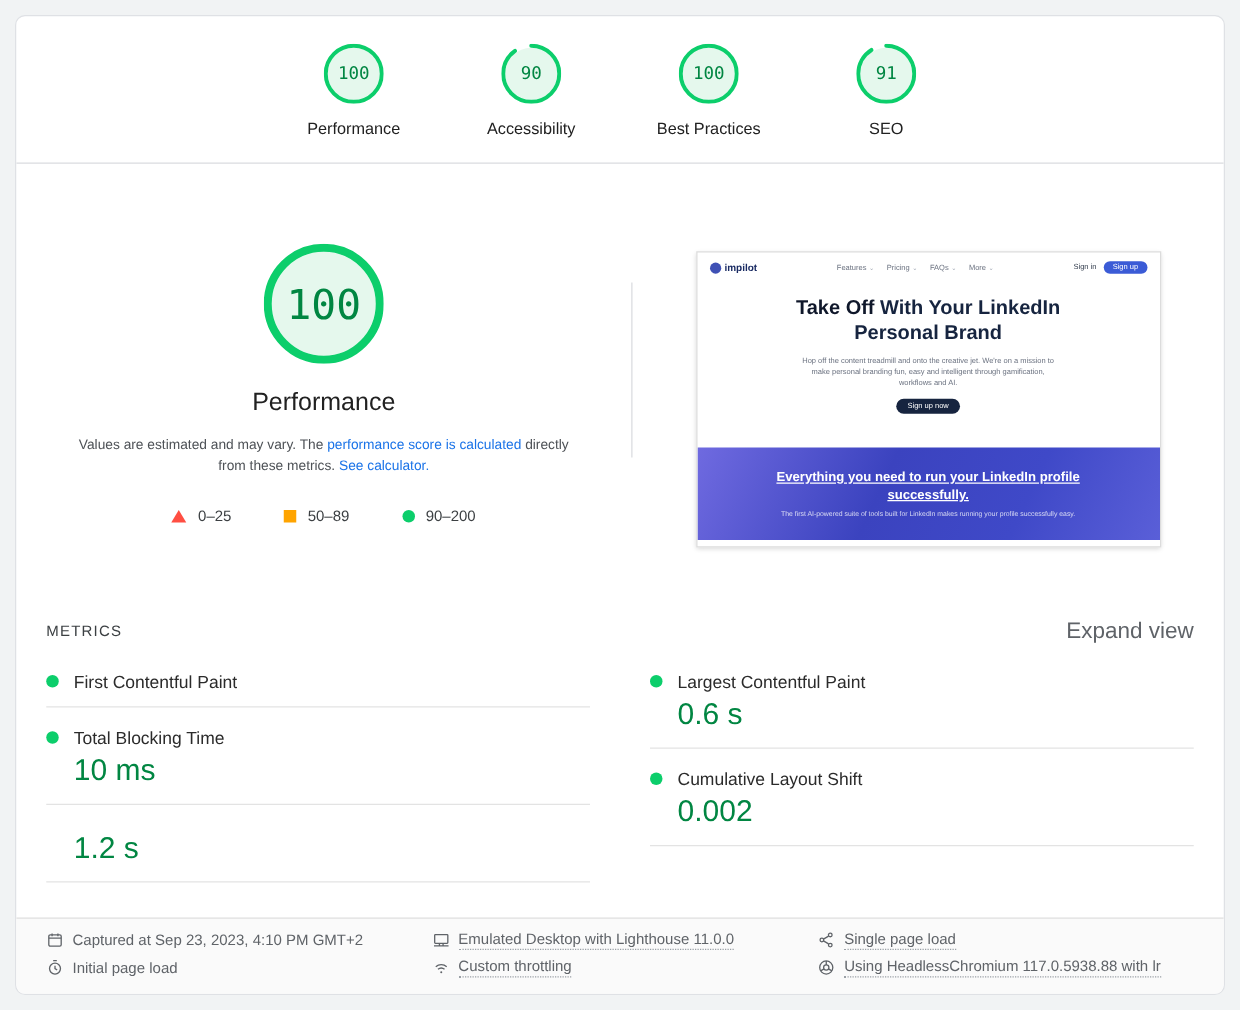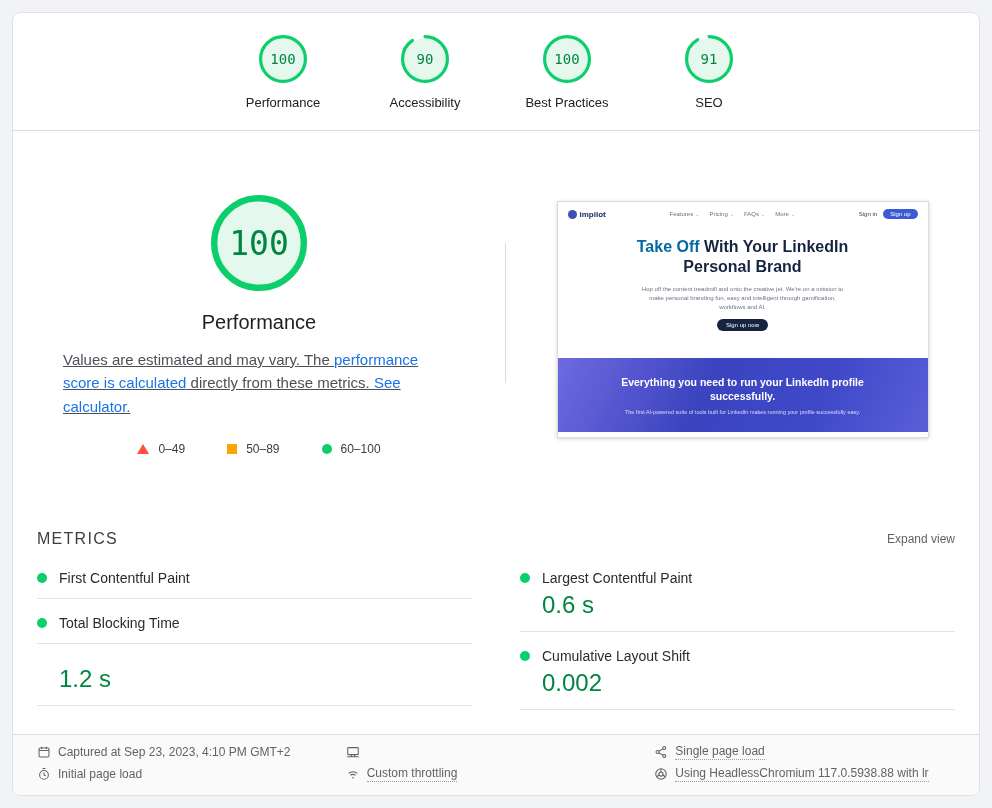--- a/index.html
+++ b/index.html
@@ -33,22 +33,22 @@
   .gauge-lg .gnum { font-size:33px; }
 
   
   .perf-section { display:flex; align-items:stretch; padding:0; }
   .perf-left {
     width:492px; display:flex; flex-direction:column; align-items:center;
     padding-top:64px; padding-bottom:40px;
   }
   .perf-title { font-size:20px; font-weight:500; color:#212121; margin-top:20px; }
   .perf-desc {
-    margin-top:14px; width:392px; text-align:left;
-    font-size:15px; line-height:1.55; color:#4d5156;text-decoration:underline;
+    margin-top:14px; width:392px; text-align:center;
+    font-size:11px; line-height:1.55; color:#4d5156;
   }
   .blue-link { color:#1a73e8; text-decoration:none; cursor:pointer; }
   .legend { display:flex; gap:42px; margin-top:24px; align-items:center; }
   .legend-item { display:flex; align-items:center; gap:9px; font-size:12px; color:#3c4043; }
   .shape-triangle { width:0; height:0; border-left:6px solid transparent; border-right:6px solid transparent; border-bottom:10px solid #ff4e42; }
   .shape-square { width:10px; height:10px; background:#ffa400; }
   .shape-circle { width:10px; height:10px; border-radius:50%; background:#0cce6b; }
   .v-divider { width:1px; background:#dadce0; align-self:center; height:140px; }
 
   
@@ -61,36 +61,36 @@
   .shot-brand { display:flex; align-items:center; gap:3px; }
   .shot-logo { width:9px; height:9px; border-radius:50%; background:#3f51b5; }
   .shot-brand-name { font-size:8px; font-weight:700; color:#1a2b63; }
   .shot-nav { display:flex; gap:10px; font-size:6px; color:#6b7280; }
   .shot-nav span::after { content:"⌄"; font-size:5px; margin-left:2px; color:#9ca3af; }
   .shot-auth { display:flex; align-items:center; gap:6px; }
   .shot-signin { font-size:6px; color:#374151; }
   .shot-signup { font-size:6px; color:#fff; background:#3b5bd6; border-radius:999px; padding:2px 7px; }
   .shot-hero { text-align:center; padding-top:14px; }
   .shot-h1 { font-size:16px; line-height:1.28; font-weight:700; color:#16243f; width:230px; margin:0 auto; }
-  .shot-h1 .accent { color:#0369a1; }
+  .shot-h1 .accent { color:#0f172a; }
   .shot-body { font-size:6px; line-height:1.5; color:#6b7280; width:212px; margin:7px auto 0; }
   .shot-cta { display:inline-block; margin-top:7px; background:#16243f; color:#fff; font-size:6px; padding:3px 9px; border-radius:10px; }
   .shot-banner {
     margin-top:auto; margin-bottom:5px; height:74px; text-align:center;
     background:linear-gradient(115deg,#6f6ae0 0%, #3b43bf 40%, #3f49c8 70%, #5a5fd8 100%);
     display:flex; flex-direction:column; justify-content:center; gap:6px;
   }
-  .shot-banner-title { color:#fff; font-size:10.5px; font-weight:600; line-height:1.35; width:262px; margin:0 auto; }
+  .shot-banner-title { color:#fff; font-size:10.5px; font-weight:600; line-height:1.35; width:262px; margin:0 auto;text-decoration:underline; }
   .shot-banner-sub { color:rgba(255,255,255,.78); font-size:5.5px; }
 
   
   .metrics-section { padding:0 24px; }
   .metrics-titlebar { display:flex; justify-content:space-between; align-items:center; margin-top:34px; }
-  .metrics-title { font-size:16px; font-weight:500; color:#3c4043; letter-spacing:.08em; }
-  .expand-view { font-size:12px; color:#5f6368; cursor:pointer; }
+  .metrics-title { font-size:12px; font-weight:500; color:#3c4043; letter-spacing:.08em; }
+  .expand-view { font-size:18px; color:#5f6368; cursor:pointer; }
   .metrics-grid { display:flex; gap:48px; margin-top:6px; }
   .metrics-col { width:436px; }
   .metric-cell { padding:16px 0 12px; border-bottom:1px solid #e3e3e3; }
   .metric-head { display:flex; align-items:center; gap:12px; }
   .dot { width:10px; height:10px; border-radius:50%; background:#0cce6b; flex:none; }
   .metric-label { font-size:14px; color:#2b2b2b; }
   .metric-value { font-size:24px; color:#018642; margin-top:5px; margin-left:22px; }
 
   
   .report-footer {
@@ -157,29 +157,29 @@
           <circle class="gfill" cx="60" cy="60" r="52"></circle>
           <circle class="garc" cx="60" cy="60" r="56" transform="rotate(-90 60 60)" stroke-dasharray="351.8583772020568 351.85837720205683"></circle>
         </svg>
         <span class="gnum">100</span>
       </div>
       <div class="perf-title">Performance</div>
       <div class="perf-desc"><span>Values are estimated and may vary. The </span><a class="blue-link">performance score is calculated</a><span> directly from these metrics. </span><a class="blue-link">See calculator.</a></div>
       <div class="legend">
         <div class="legend-item">
           <span class="shape-triangle"></span>
-          <span>0–49</span>
+          <span>0–25</span>
         </div>
         <div class="legend-item">
           <span class="shape-square"></span>
           <span>50–89</span>
         </div>
         <div class="legend-item">
           <span class="shape-circle"></span>
-          <span>60–100</span>
+          <span>90–200</span>
         </div>
       </div>
     </div>
 
     <div class="v-divider"></div>
 
     <div class="perf-right">
       <div class="shot">
         <div class="shot-header">
           <div class="shot-brand">
@@ -221,20 +221,21 @@
           <div class="metric-head">
             <span class="dot"></span>
             <span class="metric-label">First Contentful Paint</span>
           </div>
         </div>
         <div class="metric-cell">
           <div class="metric-head">
             <span class="dot"></span>
             <span class="metric-label">Total Blocking Time</span>
           </div>
+          <div class="metric-value">10 ms</div>
         </div>
         <div class="metric-cell">
           <div class="metric-value">1.2 s</div>
         </div>
       </div>
       <div class="metrics-col">
         <div class="metric-cell">
           <div class="metric-head">
             <span class="dot"></span>
             <span class="metric-label">Largest Contentful Paint</span>
@@ -258,20 +259,21 @@
           <rect x="3.5" y="5" width="17" height="15.5" rx="2"></rect>
           <path d="M3.5 9.5h17M8 3v4M16 3v4"></path>
         </svg>
       <span class="f-text">Captured at Sep 23, 2023, 4:10 PM GMT+2</span>
     </div>
     <div class="f-item">
       <svg viewBox="0 0 24 24">
           <rect x="3" y="4.5" width="18" height="12" rx="1"></rect>
           <path d="M2 20h20M9.5 16.5V20M14.5 16.5V20"></path>
         </svg>
+      <span class="f-text u">Emulated Desktop with Lighthouse 11.0.0</span>
     </div>
     <div class="f-item">
       <svg viewBox="0 0 24 24">
           <circle cx="6" cy="12" r="2.5"></circle>
           <circle cx="17.5" cy="5" r="2.5"></circle>
           <circle cx="17.5" cy="19" r="2.5"></circle>
           <path d="M8.2 10.8l7-4.2M8.2 13.2l7 4.2"></path>
         </svg>
       <span class="f-text u">Single page load</span>
     </div>

